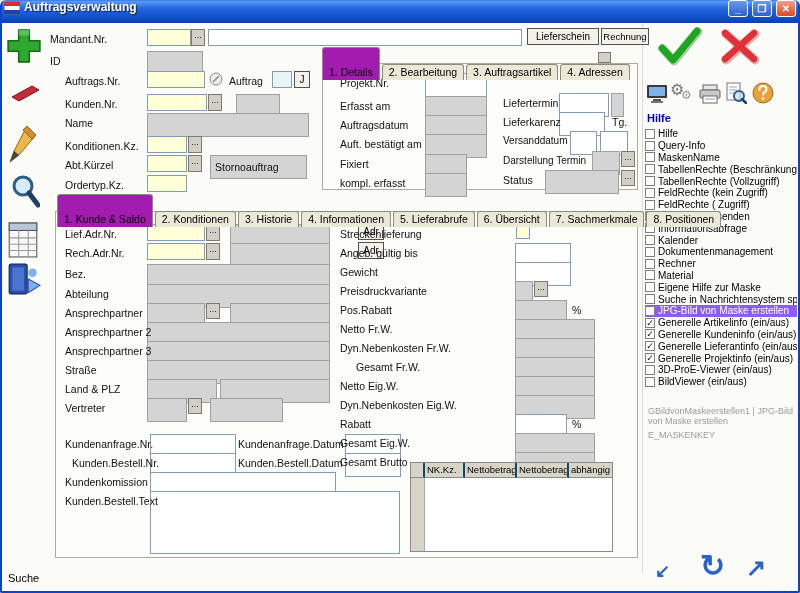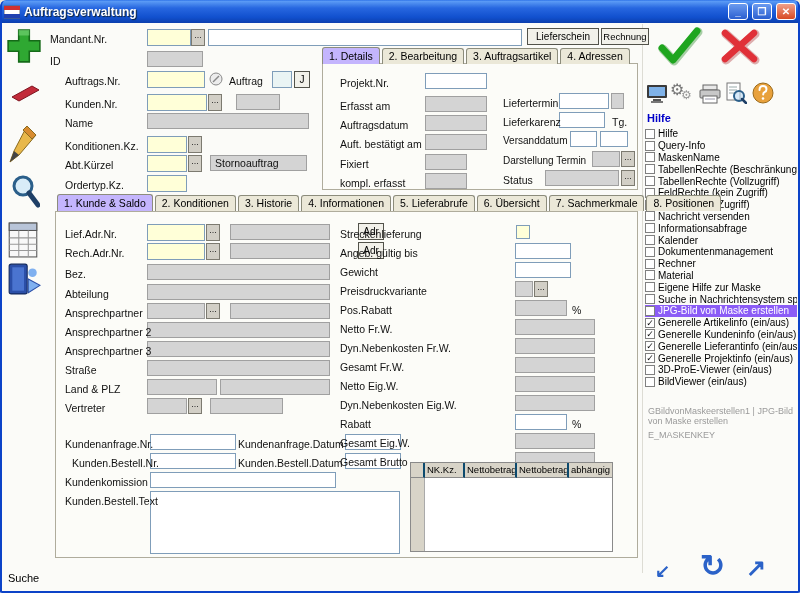--- a/index.html
+++ b/index.html
@@ -2,35 +2,35 @@
 <html><head>
 <meta charset="utf-8">
 <style>
   *{margin:0;padding:0;box-sizing:border-box}
   html,body{background:#ECE9D8}
   #win{position:relative;width:800px;height:593px;margin:0 auto;background:#FBFBF8;
        font-family:"Liberation Sans",sans-serif;overflow:hidden;border-radius:6px 6px 0 0}
   .frame{position:absolute;inset:0;border:2px solid #0C43C8;border-top:none;pointer-events:none;z-index:60;border-radius:6px 6px 2px 2px}
   .titlebar{position:absolute;left:0;top:0;right:0;height:23px;
        background:linear-gradient(180deg,#2E72E8 0%,#5A9AF5 6%,#2767E0 35%,#1150CE 75%,#0C3FAE 100%);
-       display:flex;align-items:center;gap:4px;padding:0 4px;z-index:55;border-radius:6px 6px 0 0}
+       display:flex;align-items:flex-start;gap:4px;padding:0 4px;z-index:55;border-radius:6px 6px 0 0}
   .title-text{color:#fff;font-size:12px;font-weight:bold;text-shadow:1px 1px 1px #123;flex:1}
   .wbtn{width:20px;height:17px;border:1px solid #fff;border-radius:3px;color:#fff;font-size:10px;line-height:15px;text-align:center;font-weight:bold;cursor:pointer}
   .wbtn.minmax{background:linear-gradient(180deg,#6B9BEF,#2B5FD0)}
   .wbtn.close{background:linear-gradient(180deg,#F0A08A,#D84A24)}
   .lbl{position:absolute;font-size:10.5px;color:#111;white-space:nowrap;z-index:5}
   .bx{position:absolute;height:17px;background:#fff;border:1px solid #7F9DB9;z-index:4;font-size:11px}
   .bx.y{background:#FFFFD8}
   .bx.g{background:#D4D4D4;border-color:#A0A0A0}
-  .bx.sm{height:16px}
+  .bx.sm{height:24px}
   .dots{position:absolute;width:14px;background:#D2CFC6;border:1px solid #7C7A70;font-size:9px;line-height:11px;text-align:center;color:#222;z-index:5;cursor:pointer}
   .pbtn{position:absolute;background:#F2F1EA;border:1px solid #52524A;font-size:10px;line-height:15px;text-align:center;z-index:5;cursor:pointer;white-space:nowrap}
   .tabrow{position:absolute;display:flex;align-items:flex-end;z-index:6}
   .tab{font-size:10.5px;padding:1px 6px 2px;background:#EBE8D8;border:1px solid #8C8C7C;border-bottom:none;border-radius:3px 3px 0 0;margin-right:2px;white-space:nowrap;cursor:pointer}
-  .tab.active{background:#c4b5fd;padding-top:2px}
+  .tab.active{background:#a21caf;padding-top:18px}
   .panel{position:absolute;background:#FCFCF8;border:1px solid #AFAC9C;z-index:1}
   .toolicon{position:absolute;cursor:pointer;z-index:5}
   .storno{display:flex;align-items:center;padding-left:4px;font-size:10.5px;color:#111}
   .vsep{position:absolute;left:642px;top:24px;width:1px;height:549px;background:#DDDCD4;z-index:2}
 
   .nk-table{position:absolute;left:410px;top:462px;width:203px;height:90px;border:1px solid #8A8A8A;background:#fff;z-index:4}
   .nk-head{display:flex;height:15px;background:#D8D4C8}
   .nk-head .hc{border-right:2px solid #0c4a6e;border-bottom:1px solid #8A8A8A;font-size:9.5px;padding:1px 2px;overflow:hidden;white-space:nowrap}
   .nk-strip{position:absolute;left:0;top:15px;bottom:0;width:14px;background:#D8D4C8;border-right:1px solid #AAA}
 
@@ -255,21 +255,21 @@
   <span class="lbl" style="left:340px;top:285px">Preisdruckvariante</span>
   <div class="bx g sm" style="left:515px;top:281px;width:18px"></div>
   <div class="dots" style="left:534px;top:281px;height:16px">...</div>
   <span class="lbl" style="left:340px;top:304px">Pos.Rabatt</span>
   <div class="bx g sm" style="left:515px;top:300px;width:52px"></div>
   <span class="lbl" style="left:572px;top:304px">%</span>
   <span class="lbl" style="left:340px;top:323px">Netto Fr.W.</span>
   <div class="bx g sm" style="left:515px;top:319px;width:80px"></div>
   <span class="lbl" style="left:340px;top:342px">Dyn.Nebenkosten Fr.W.</span>
   <div class="bx g sm" style="left:515px;top:338px;width:80px"></div>
-  <span class="lbl" style="left:340px;top:361px">Gesamt Fr.W.</span>
+  <span class="lbl" style="left:356px;top:361px">Gesamt Fr.W.</span>
   <div class="bx g sm" style="left:515px;top:357px;width:80px"></div>
   <span class="lbl" style="left:340px;top:380px">Netto Eig.W.</span>
   <div class="bx g sm" style="left:515px;top:376px;width:80px"></div>
   <span class="lbl" style="left:340px;top:399px">Dyn.Nebenkosten Eig.W.</span>
   <div class="bx g sm" style="left:515px;top:395px;width:80px"></div>
   <span class="lbl" style="left:340px;top:418px">Rabatt</span>
   <div class="bx sm" style="left:515px;top:414px;width:52px"></div>
   <span class="lbl" style="left:572px;top:418px">%</span>
   <span class="lbl" style="left:340px;top:437px">Gesamt Eig.W.</span>
   <div class="bx g sm" style="left:515px;top:433px;width:80px"></div>

